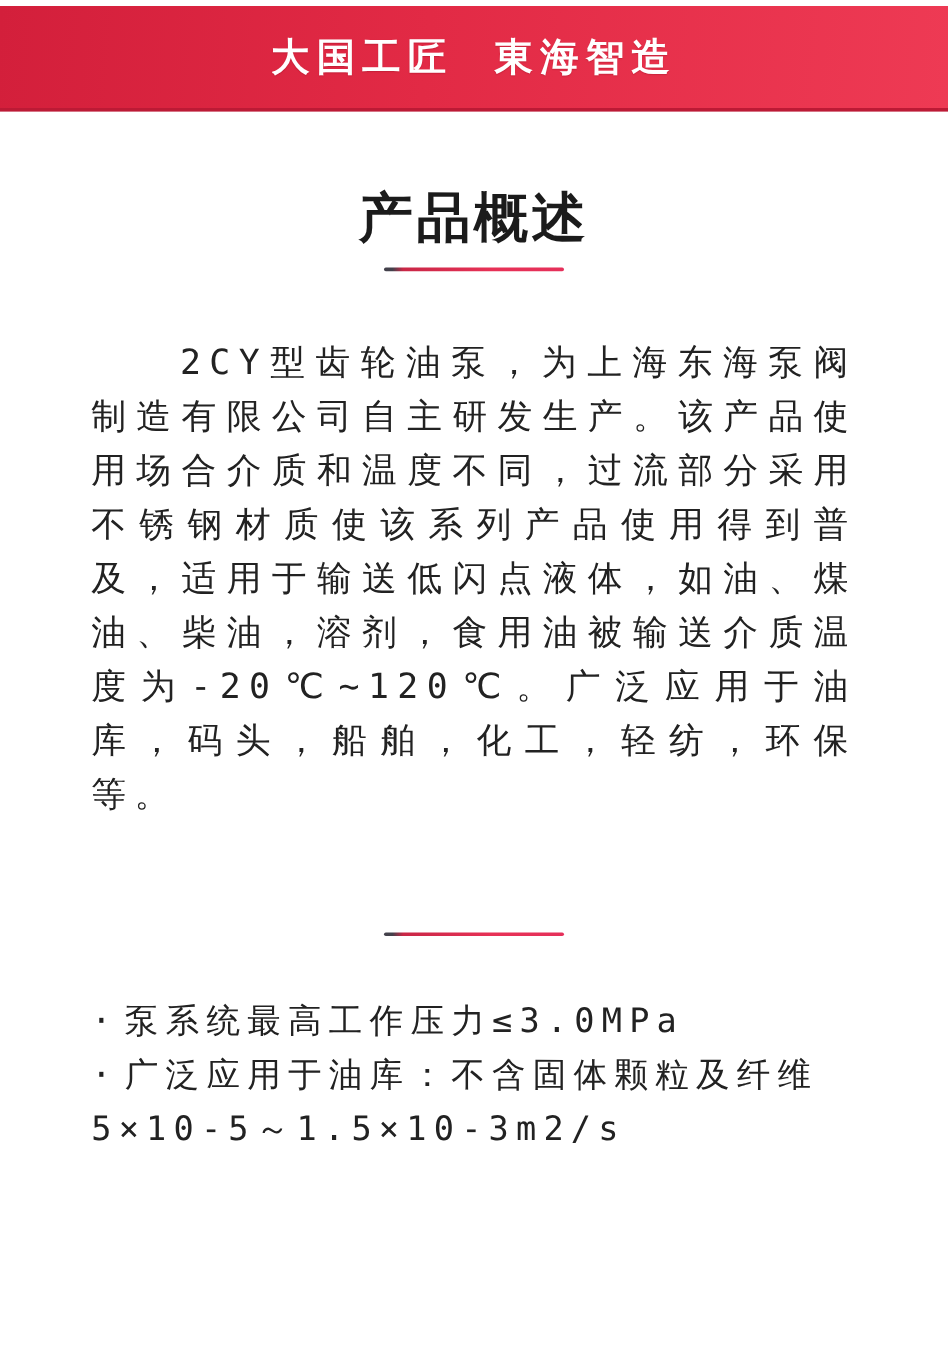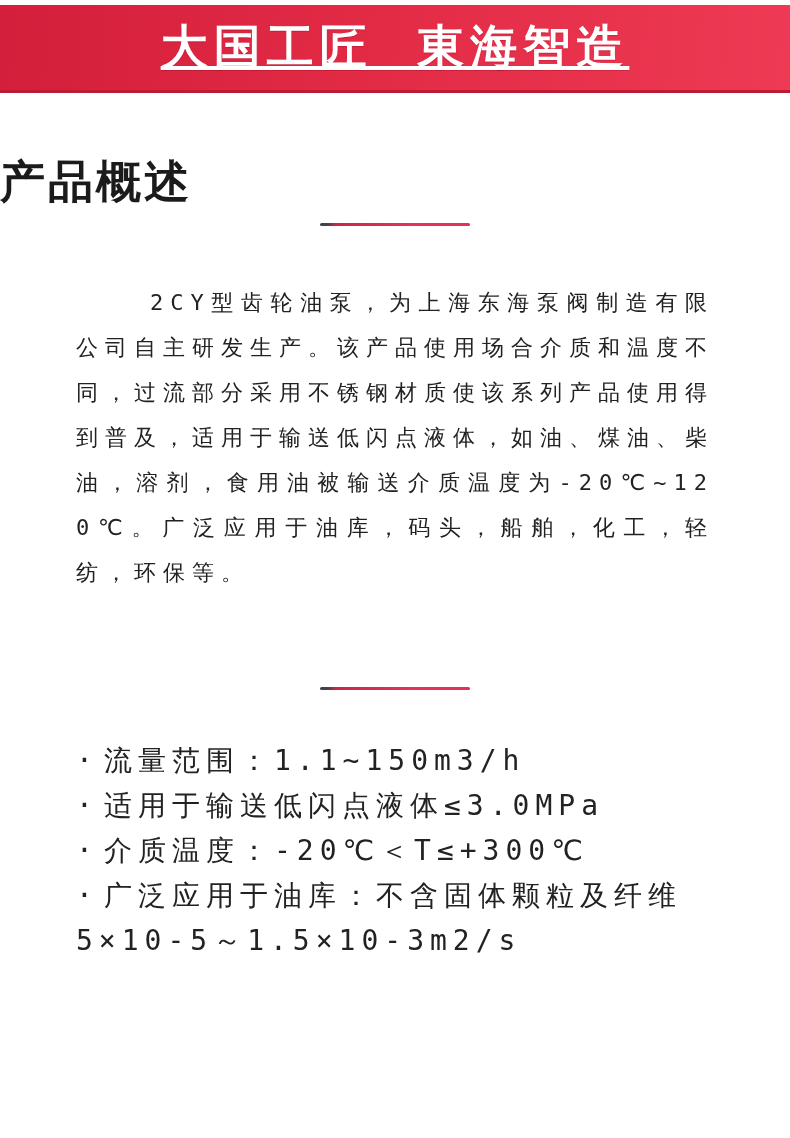--- a/index.html
+++ b/index.html
@@ -20,47 +20,47 @@
   .banner {
     height: 85px;
     background: linear-gradient(95deg, #d31f3b 0%, #e22a45 45%, #ee3a54 100%);
     border-bottom: 3px solid #bc1a35;
     display: flex;
     align-items: center;
     justify-content: center;
   }
   .banner-title {
     color: #ffffff;
-    font-size: 47px;
+    font-size: 32px;
     font-weight: 700;
     letter-spacing: 6px;
     text-shadow: 0 1px 1px rgba(120,0,20,0.25);
     white-space: pre;
-    text-decoration: underline;
   }
   .section-overview { margin-top: 62px; }
   .section-conditions { margin-top: 92px; }
   .section-title {
+    text-align: center;
     font-size: 45px;
     line-height: 53px;
     font-weight: 700;
     color: #1b1b1b;
     letter-spacing: 3px;
   }
   .title-underline {
     width: 150px;
     height: 3px;
     margin: 15px auto 0 auto;
     background: linear-gradient(90deg, #43414b 0px, #43414b 7px, #c92746 16px, #e73156 60%, #e5305a 100%);
     border-radius: 2px;
   }
   .paragraph {
     width: 638px;
     margin: 54px auto 0 auto;
-    font-size: 22px;
+    font-size: 29px;
     line-height: 45px;
     letter-spacing: 7px;
     color: #222222;
     text-align: justify;
     word-break: break-all;
     text-indent: 74px;
     font-family: "DejaVu Sans Mono", "DejaVu Sans", sans-serif;
   }
   .cond-list {
     margin: 48px 60px 0 76px;
@@ -93,26 +93,20 @@
   <div class="section-title">产品概述</div>
   <div class="title-underline"></div>
   <p class="paragraph">2CY型齿轮油泵，为上海东海泵阀制造有限公司自主研发生产。该产品使用场合介质和温度不同，过流部分采用不锈钢材质使该系列产品使用得到普及，适用于输送低闪点液体，如油、煤油、柴油，溶剂，食用油被输送介质温度为-20℃~120℃。广泛应用于油库，码头，船舶，化工，轻纺，环保等。</p>
 </div>
 
 <div class="section-conditions">
   <div class="title-underline"></div>
 
   <div class="cond-list">
     <div class="cond-item">
-      <span class="cond-bullet">·</span><span>流量范围：1.1~150m3/h</span>
-    </div>
-    <div class="cond-item">
-      <span class="cond-bullet">·</span><span>适用于输送低闪点液体≤3.0MPa</span>
-    </div>
-    <div class="cond-item">
-      <span class="cond-bullet">·</span><span>介质温度：-20℃＜T≤+300℃</span>
+      <span class="cond-bullet">·</span><span>泵系统最高工作压力≤3.0MPa</span>
     </div>
     <div class="cond-item">
       <span class="cond-bullet">·</span><span>广泛应用于油库：不含固体颗粒及纤维</span>
       <span class="cond-line2">5×10-5～1.5×10-3m2/s</span>
     </div>
   </div>
 </div>
 
 </body></html>

